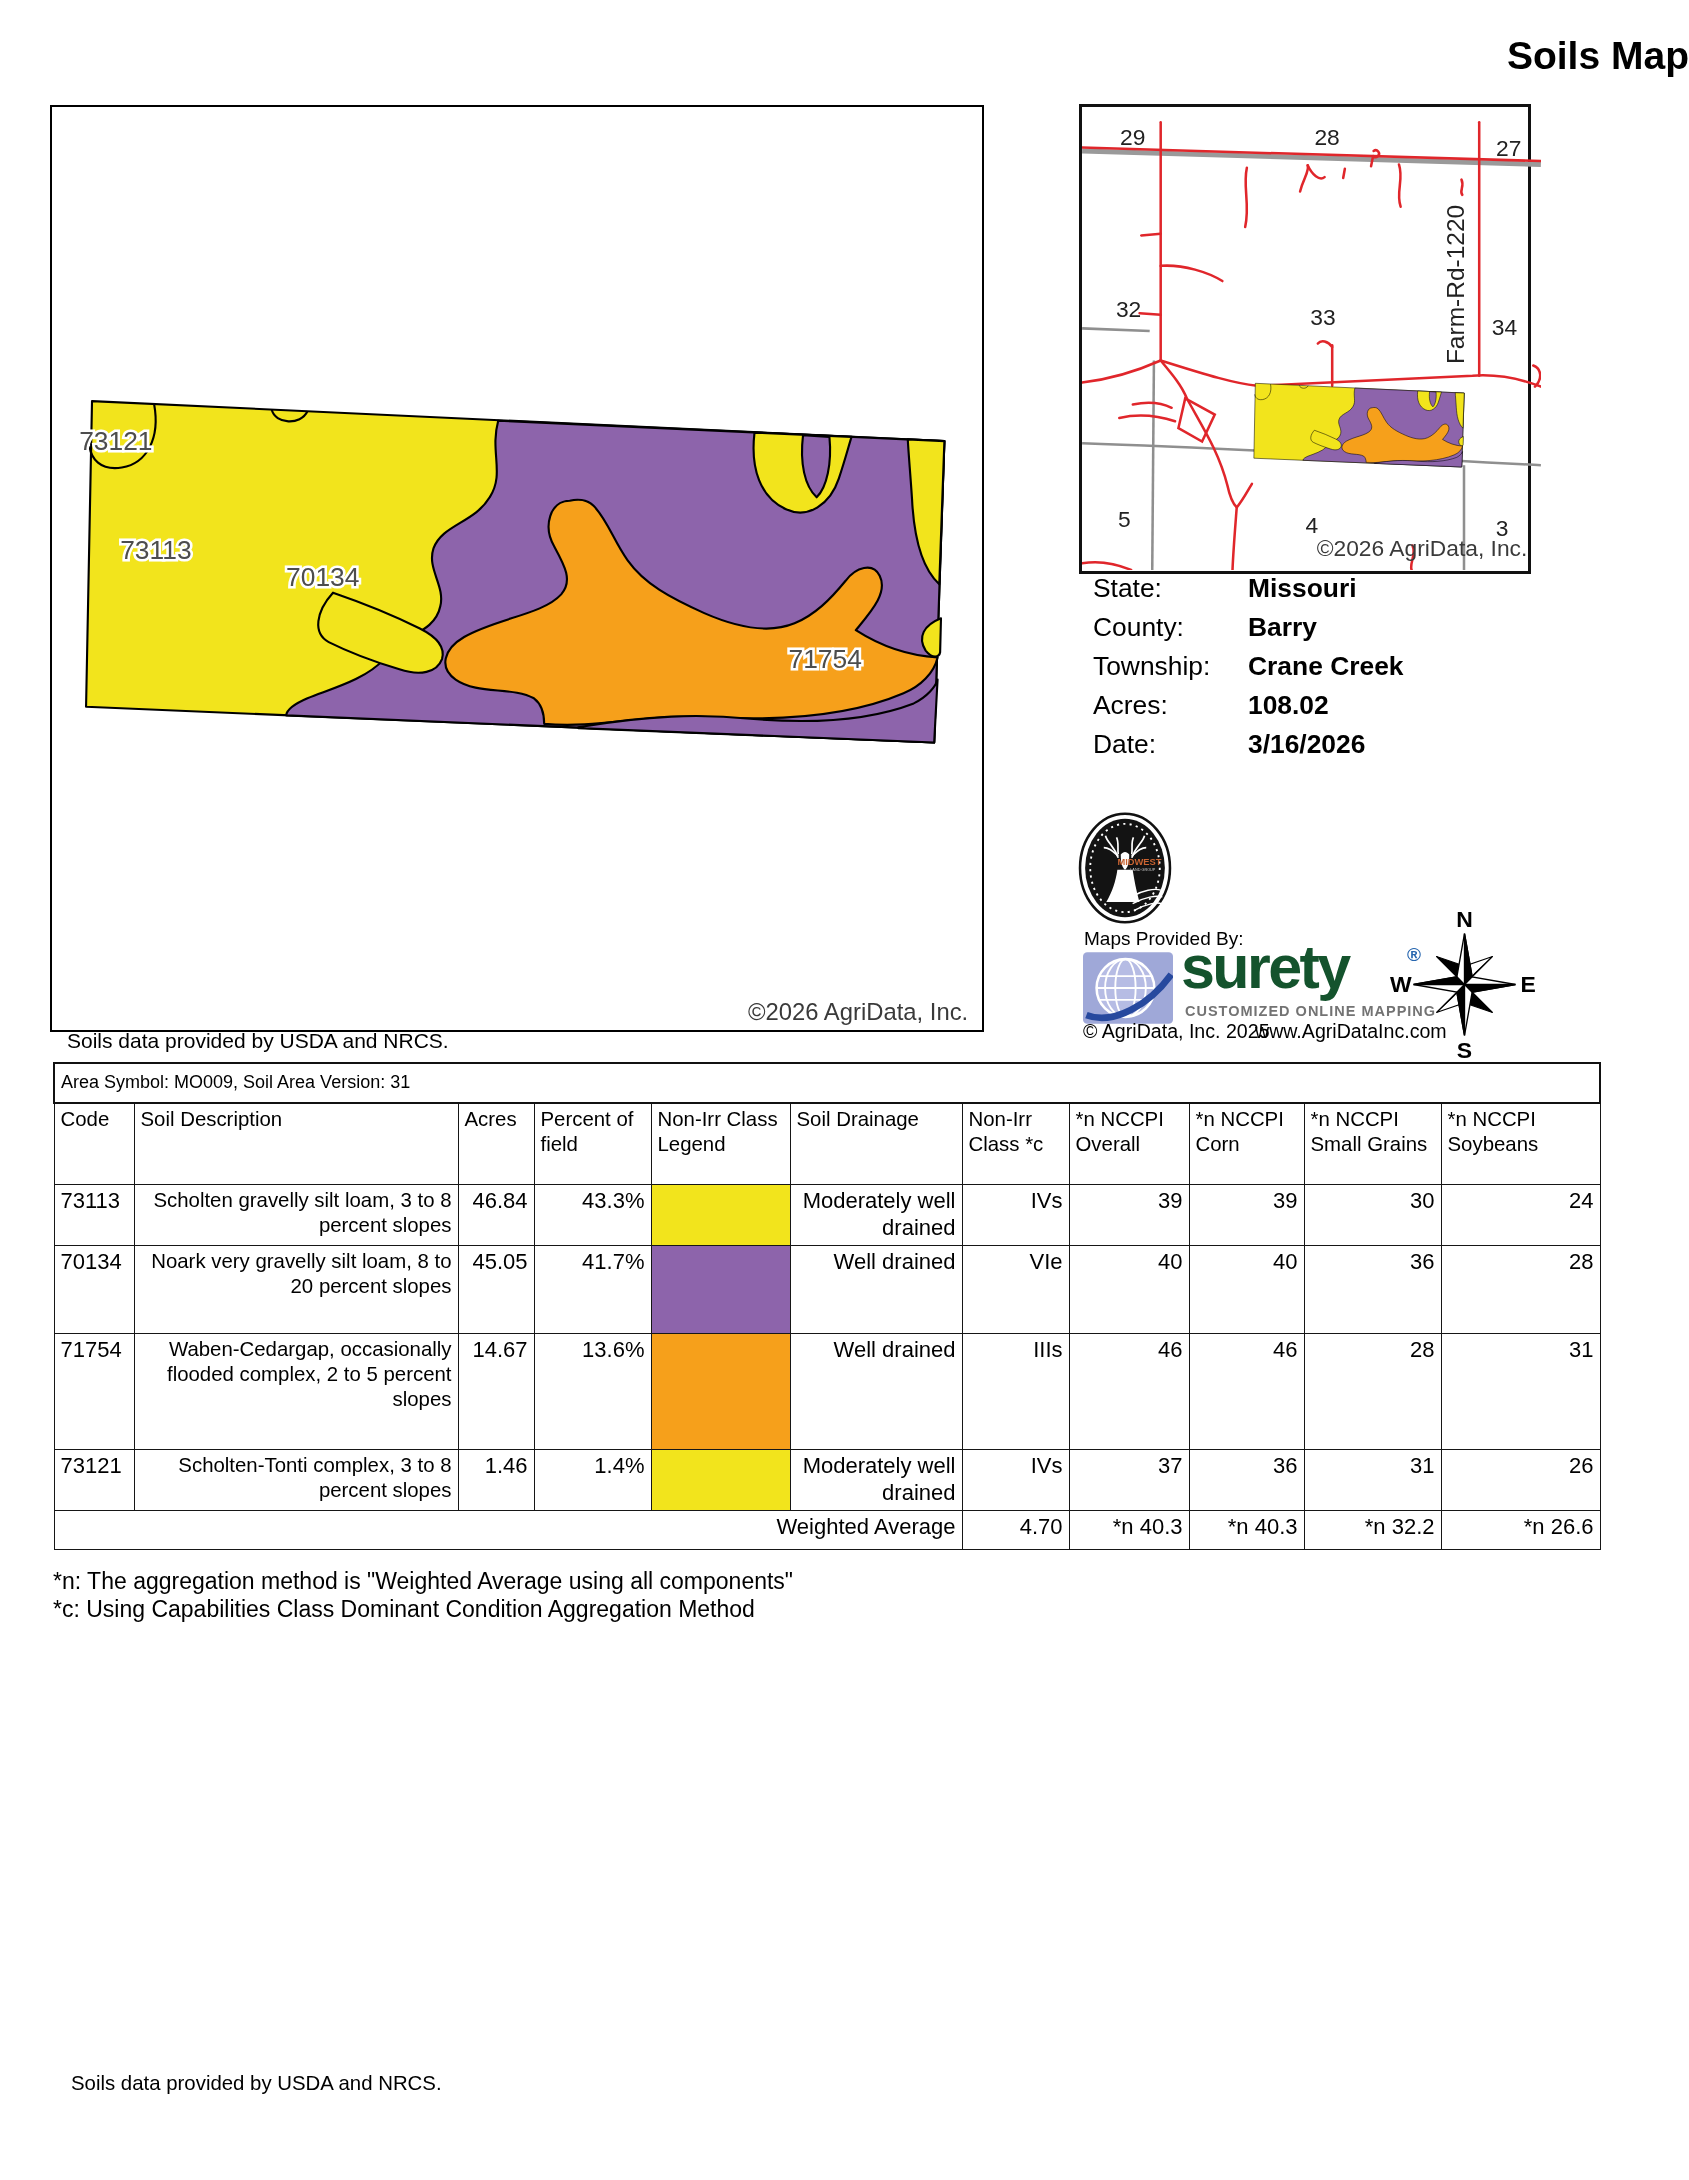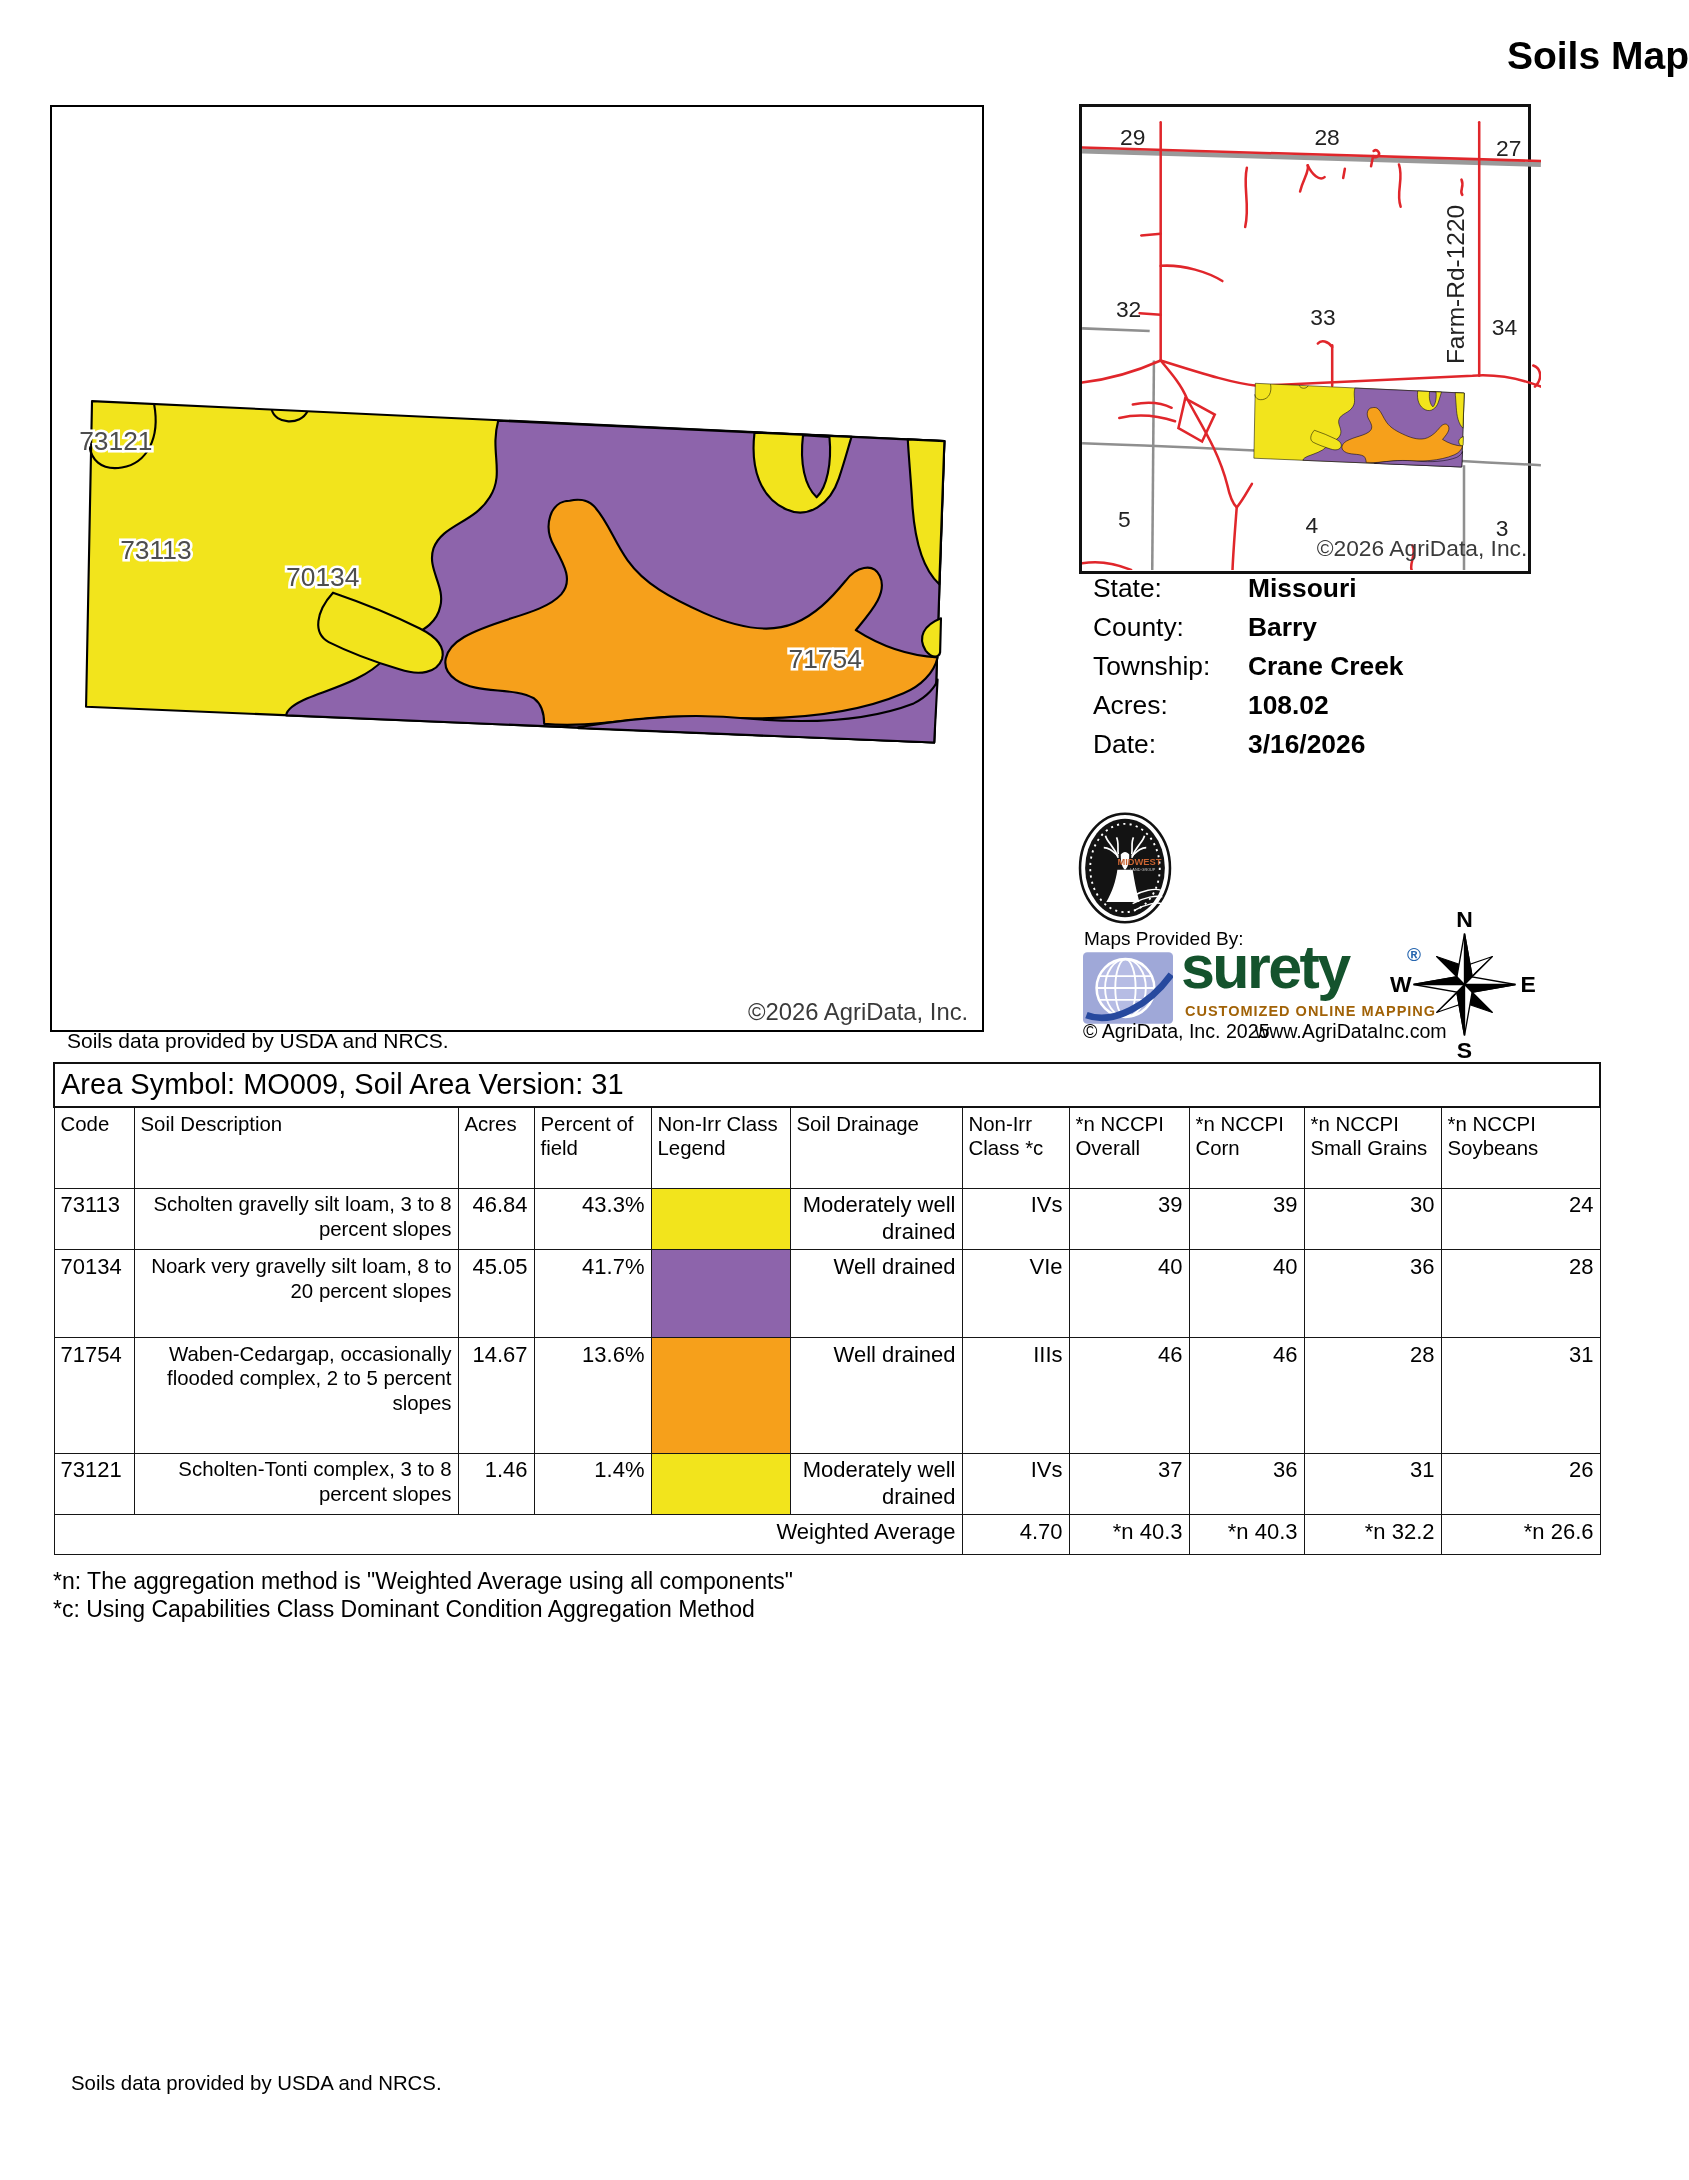--- a/index.html
+++ b/index.html
@@ -14,33 +14,33 @@
   #plat-panel{left:1079px;top:104px;width:452px;height:470px;border:3.4px solid #111;box-sizing:border-box;background:#fff;}
   
   #info{left:1093px;top:569px;width:443px;}
   .info-row{display:flex;height:39px;align-items:center;font-size:26.4px;}
   .info-label{width:155px;}
   .info-value{font-weight:bold;}
   
   #maps-provided{left:1084px;top:928px;font-size:19px;}
   #surety-name{left:1181px;top:937px;font-size:61px;font-weight:bold;color:#14532d;letter-spacing:-2.6px;line-height:1;}
   #surety-reg{left:1407px;top:944px;font-size:19px;font-weight:bold;color:#2766AF;}
-  #surety-tagline{left:1185px;top:1003px;font-size:14.5px;font-weight:bold;color:#a16207;letter-spacing:1px;}
+  #surety-tagline{left:1185px;top:1003px;font-size:14.5px;font-weight:bold;color:#737373;letter-spacing:1px;}
   #agridata-copy{left:1083px;top:1020px;font-size:19.6px;}
   #agridata-url{left:1255px;top:1020px;font-size:19.6px;}
   
   #soils-note{left:67px;top:1029px;font-size:21px;}
   #footer-note{left:71px;top:2072px;font-size:20.4px;}
   #footnotes{left:53px;top:1567px;font-size:23px;line-height:28px;}
   
   #soil-table{position:absolute;left:53px;top:1062px;border-collapse:collapse;table-layout:fixed;}
   #soil-table td,#soil-table th{border:1.7px solid #161616;font-weight:normal;vertical-align:top;
      padding:3.4px 6px;font-size:22px;line-height:1.22;overflow:hidden;}
   #soil-table .outer{border:2.6px solid #111;}
-  #soil-table tr.area-row td{font-size:29px;height:31px;vertical-align:middle;border-bottom:2.6px solid #111;}
+  #soil-table tr.area-row td{font-size:18px;height:31px;vertical-align:middle;border-bottom:2.6px solid #111;}
   #soil-table th{text-align:left;font-size:20.4px;height:73px;}
   .num{text-align:right;}
   .desc{font-size:20.4px !important;text-align:right;}
   .swatch{padding:0 !important;}
   tr.r1 td{height:53px;} tr.r2 td{height:80px;} tr.r3 td{height:108px;} tr.r4 td{height:53px;}
   tr.wavg td{height:31.5px;font-weight:bold;vertical-align:middle;}
   svg text{font-family:"Liberation Sans", sans-serif;}
   .serif{font-family:"Liberation Serif", serif;}
 </style>
 </head>

